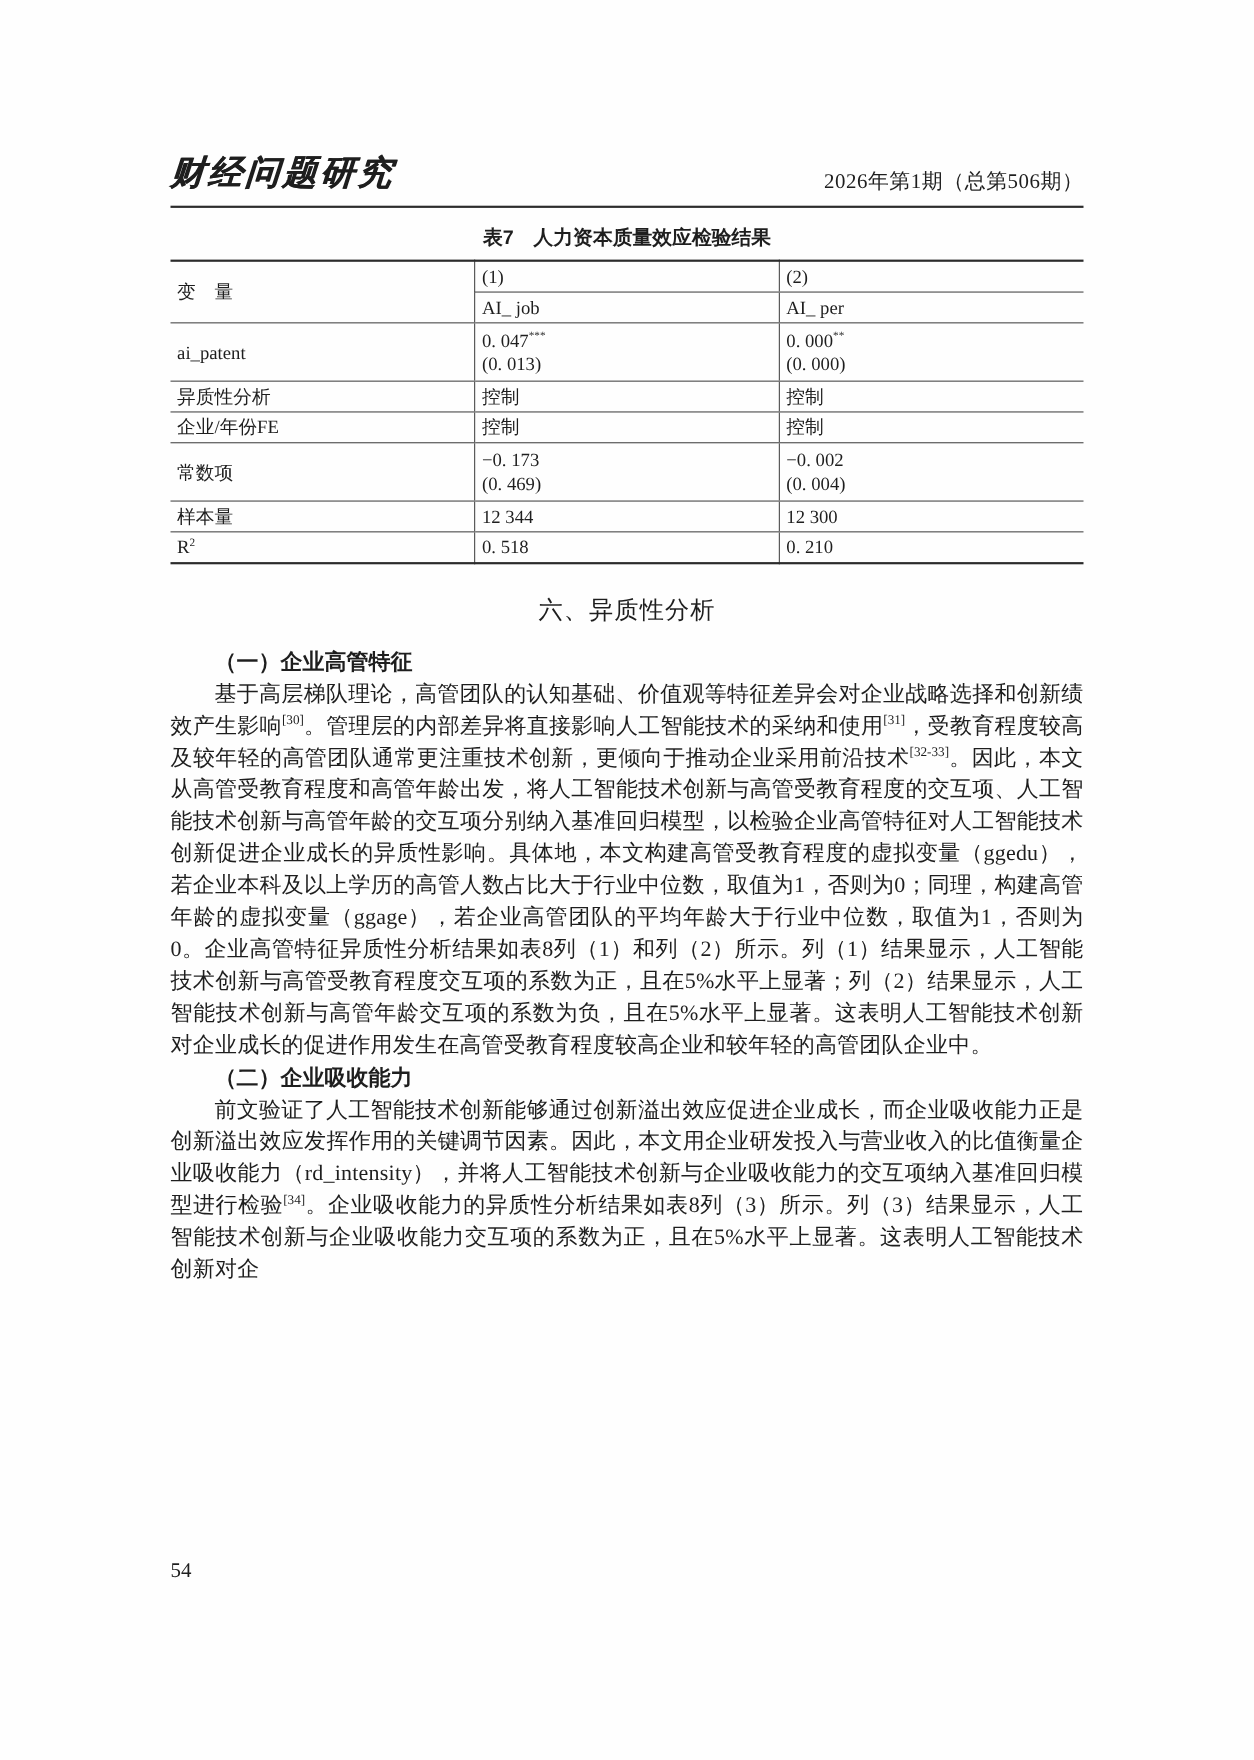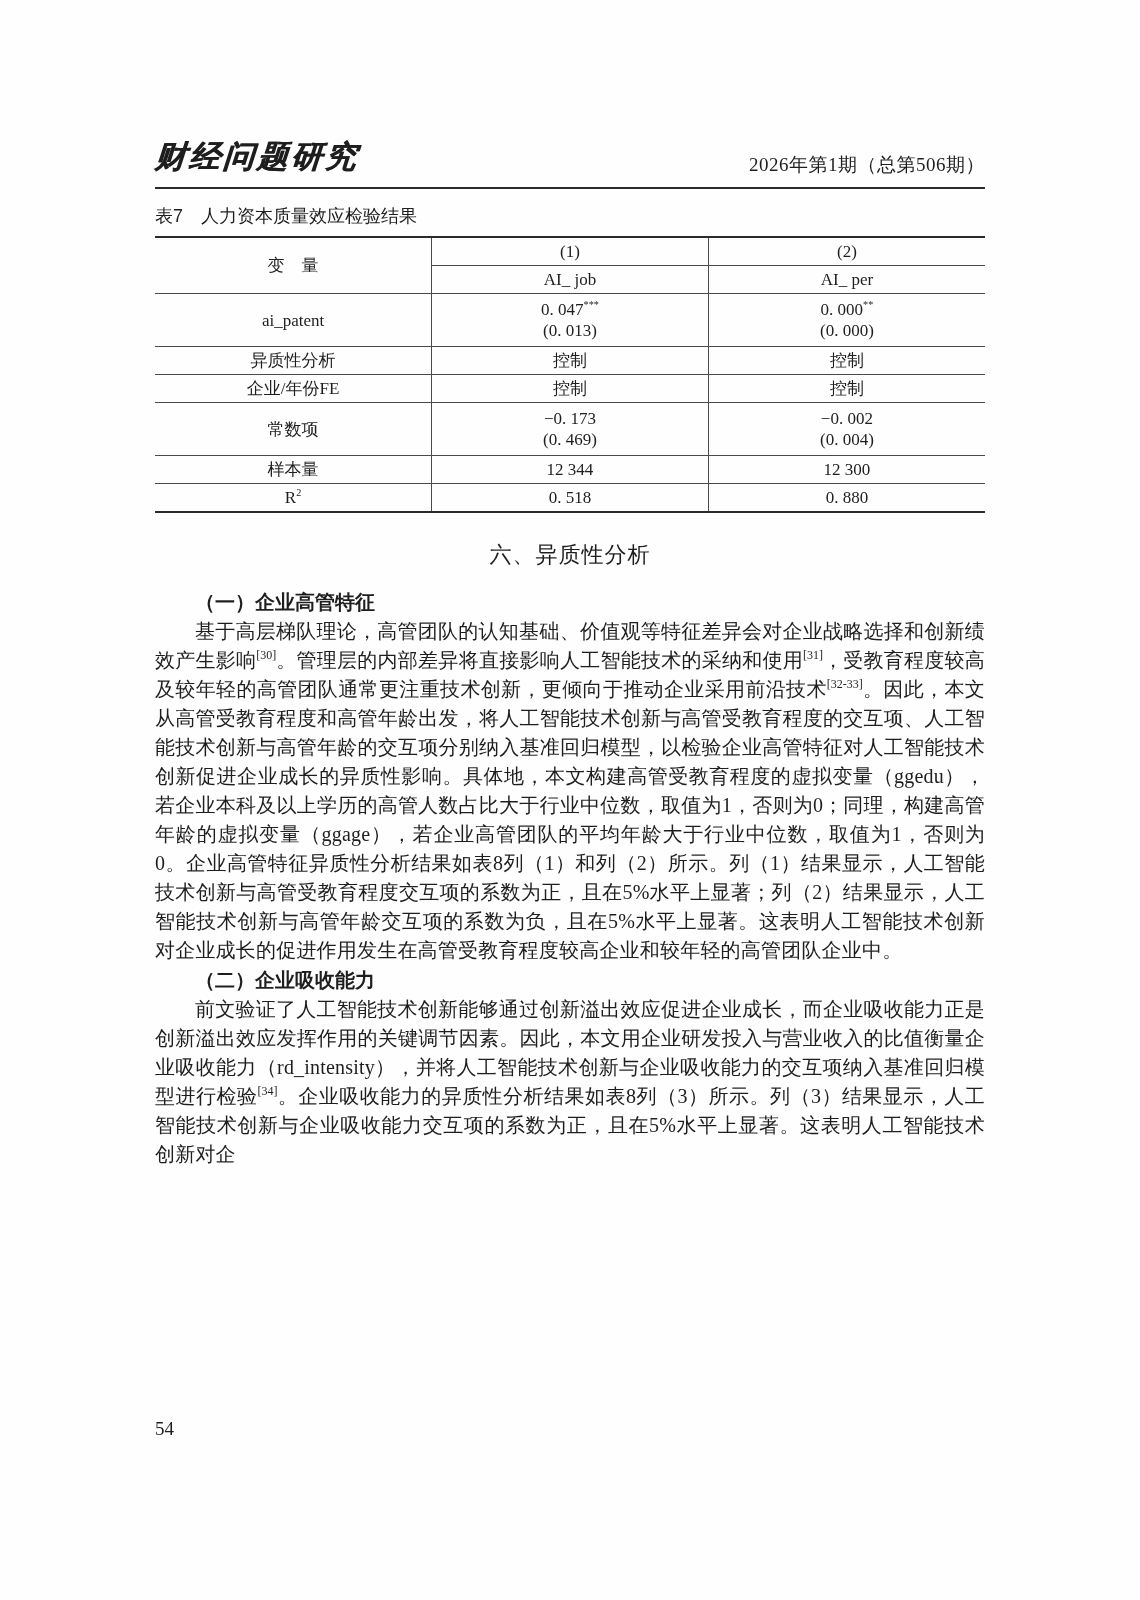--- a/index.html
+++ b/index.html
@@ -35,28 +35,29 @@
     text-align:justify;
     letter-spacing:0.2px;
   }
   .body-p.first{margin-top:13px;}
   .body-p.indent{text-indent:2em;}
   sup{font-size:0.60em;line-height:0;vertical-align:super;letter-spacing:0;}
   .it{font-family:"Liberation Serif", serif;}
   
   .table-title{
     margin:15px 0 8px 0;
+    text-align:center;
     font-family:"Liberation Sans", sans-serif;
-    font-weight:normal;font-size:18px;
+    font-weight:bold;font-size:18px;
   }
   table.t7{
     width:100%;
     border-collapse:collapse;
     table-layout:fixed;
-    text-align:center;
+    text-align:left;
     font-size:17px;line-height:21px;
     border-top:2.5px solid #2b2b2b;
     border-bottom:2.5px solid #2b2b2b;
   }
   table.t7 td{
     border-bottom:1px solid #4a4a4a;
     padding:3px 6px;
     vertical-align:middle;
   }
   table.t7 tr:last-child td{border-bottom:none;}
@@ -140,21 +141,21 @@
         </td>
       </tr>
       <tr>
         <td>样本量</td>
         <td class="vline">12 344</td>
         <td class="vline">12 300</td>
       </tr>
       <tr>
         <td><span>R</span><sup>2</sup></td>
         <td class="vline">0. 518</td>
-        <td class="vline">0. 880</td>
+        <td class="vline">0. 210</td>
       </tr>
     </tbody>
   </table>
 
   <div class="section-h">六、异质性分析</div>
 
 
   <div class="sub-h">（一）企业高管特征</div>
 
   <p class="body-p indent"><span>基于高层梯队理论，高管团队的认知基础、价值观等特征差异会对企业战略选择和创新绩效产生影响</span><sup>[30]</sup><span>。管理层的内部差异将直接影响人工智能技术的采纳和使用</span><sup>[31]</sup><span>，受教育程度较高及较年轻的高管团队通常更注重技术创新，更倾向于推动企业采用前沿技术</span><sup>[32-33]</sup><span>。因此，本文从高管受教育程度和高管年龄出发，将人工智能技术创新与高管受教育程度的交互项、人工智能技术创新与高管年龄的交互项分别纳入基准回归模型，以检验企业高管特征对人工智能技术创新促进企业成长的异质性影响。具体地，本文构建高管受教育程度的虚拟变量（</span><span class="it">ggedu</span><span>），若企业本科及以上学历的高管人数占比大于行业中位数，取值为1，否则为0；同理，构建高管年龄的虚拟变量（</span><span class="it">ggage</span><span>），若企业高管团队的平均年龄大于行业中位数，取值为1，否则为0。企业高管特征异质性分析结果如表8列（1）和列（2）所示。列（1）结果显示，人工智能技术创新与高管受教育程度交互项的系数为正，且在5%水平上显著；列（2）结果显示，人工智能技术创新与高管年龄交互项的系数为负，且在5%水平上显著。这表明人工智能技术创新对企业成长的促进作用发生在高管受教育程度较高企业和较年轻的高管团队企业中。</span></p>

